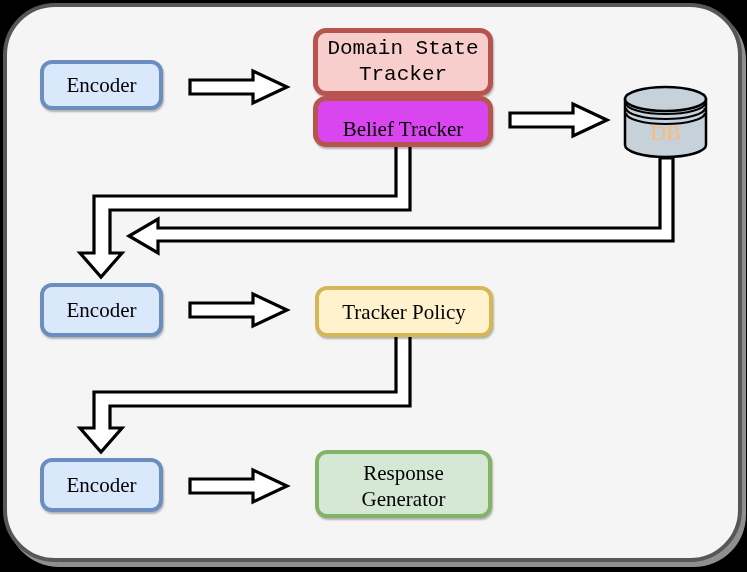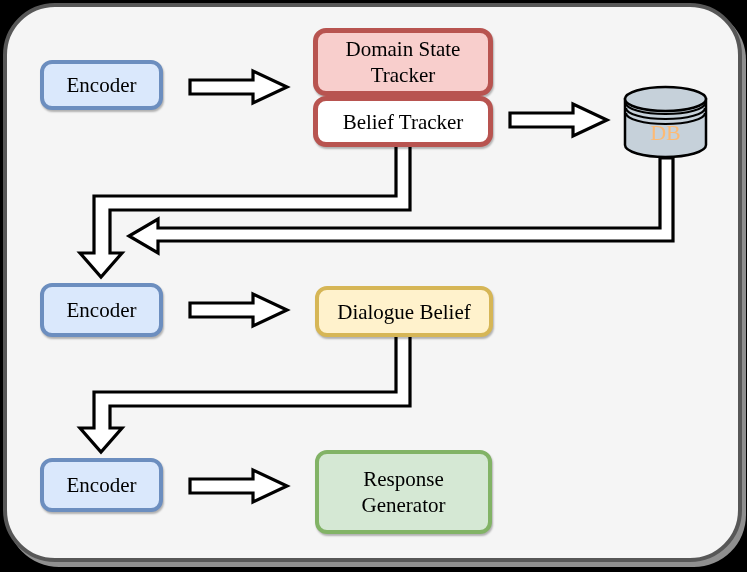--- a/index.html
+++ b/index.html
@@ -65,41 +65,41 @@
       <path class="cyl-line" d="M626,108 a39.5,11 0 0 0 79,0"></path>
       <path class="cyl-line" d="M626,113 a39.5,11 0 0 0 79,0"></path>
       <ellipse class="cyl-fill" cx="665.5" cy="99" rx="40.5" ry="12" style="fill: rgb(198, 209, 218);"></ellipse>
     </g>
   </svg>
 
   <div class="node rounded" style="left: 40px; top: 60px; width: 123px; height: 50px; background-color: rgb(218, 232, 252); border-color: rgb(108, 142, 191);">
     <span>Encoder</span>
   </div>
 
-  <div class="node tracker" style="left: 313px; top: 28px; width: 180px; height: 68px; background-color: rgb(248, 206, 204); border-color: rgb(184, 84, 80);">
+  <div class="node tracker" style="left: 313px; top: 28px; width: 180px; height: 68px; background-color: rgb(248, 206, 204); border-color: rgb(184, 84, 80); font-family: Liberation Mono, monospace;">
     <span>Domain State Tracker</span>
   </div>
 
-  <div class="node tracker" style="left: 313px; top: 96px; width: 180px; height: 51px; background-color: #ffffff; border-color: rgb(184, 84, 80);">
+  <div class="node tracker" style="left: 313px; top: 96px; width: 180px; height: 51px; background-color: #d946ef; border-color: rgb(184, 84, 80); align-items: flex-end;">
     <span>Belief Tracker</span>
   </div>
 
   <div class="db-label">
     <span>DB</span>
   </div>
 
   <div class="node rounded" style="left: 40px; top: 283px; width: 123px; height: 54px; background-color: rgb(218, 232, 252); border-color: rgb(108, 142, 191);">
     <span>Encoder</span>
   </div>
 
   <div class="node rounded" style="left: 315px; top: 286px; width: 178px; height: 51px; background-color: rgb(255, 242, 204); border-color: rgb(214, 182, 86);">
-    <span>Dialogue Belief</span>
+    <span>Tracker Policy</span>
   </div>
 
   <div class="node rounded" style="left: 40px; top: 458px; width: 123px; height: 54px; background-color: rgb(218, 232, 252); border-color: rgb(108, 142, 191);">
     <span>Encoder</span>
   </div>
 
-  <div class="node rounded" style="left: 315px; top: 450px; width: 177px; height: 84px; background-color: rgb(213, 232, 212); border-color: rgb(130, 179, 102);">
+  <div class="node rounded" style="left: 315px; top: 450px; width: 177px; height: 68px; background-color: rgb(213, 232, 212); border-color: rgb(130, 179, 102); align-items: flex-end;">
     <span>Response Generator</span>
   </div>
 
 </div>
 
 </body></html>

